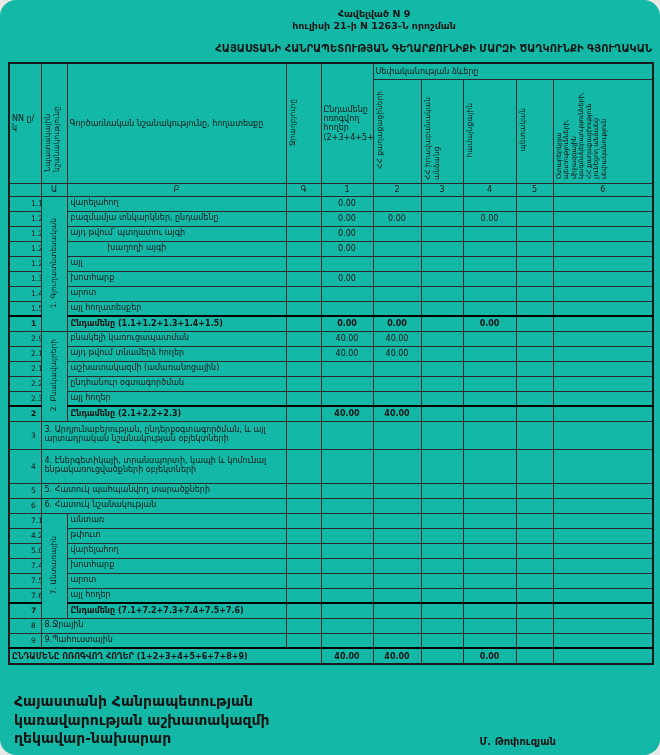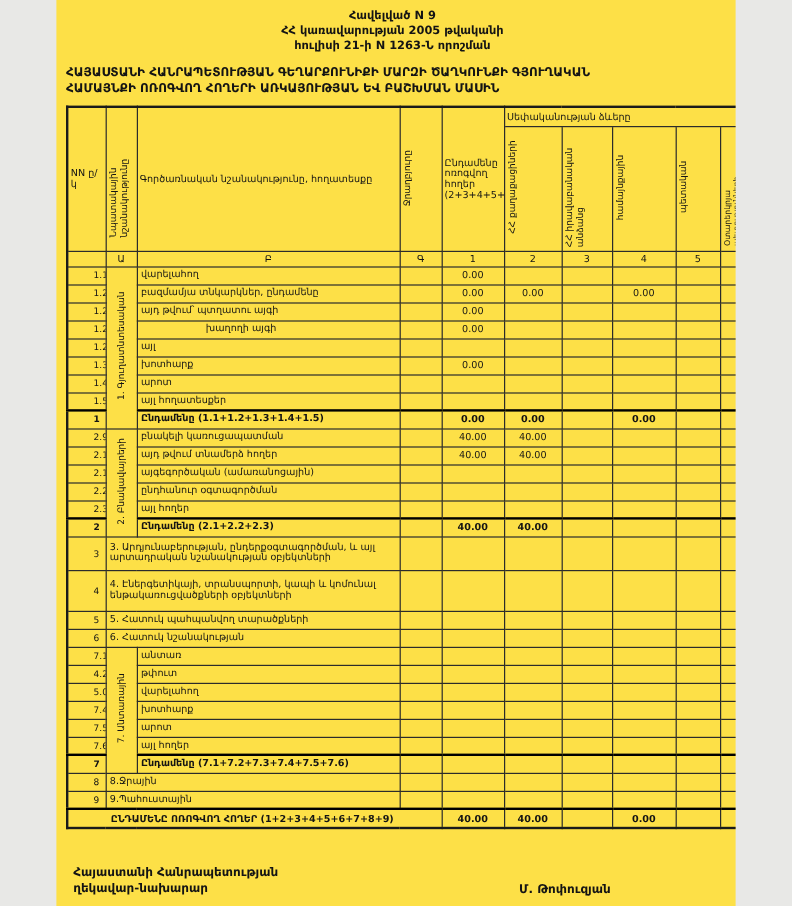--- a/index.html
+++ b/index.html
@@ -1,68 +1,66 @@
 <!DOCTYPE html>
 <html><head>
 <meta charset="utf-8">
 <style>
   * { margin:0; padding:0; box-sizing:border-box; }
   html,body { background:#e8e8e6; }
   body { font-family:"DejaVu Sans", sans-serif; color:#141414; }
   .page {
-    position:relative; width:566px; height:755px; margin:0 auto;
-    background:#fde047; padding:6px 8px 0 8px; overflow:hidden;
+    position:relative; width:660px; height:755px; margin:0 auto;
+    background:#14b8a6; padding:6px 8px 0 8px; overflow:hidden;border-radius:16px;
   }
   .doc-ref { width:320px; margin:2px 118px 0 auto; text-align:center;
     font-weight:bold; font-size:9.5px; line-height:1.3; }
-  .doc-title { margin-top:9px; text-align:left; font-weight:bold;
+  .doc-title { margin-top:9px; text-align:right; font-weight:bold;
     font-size:10px; line-height:1.35; }
   table.main { border-collapse:collapse; width:644px; margin-top:7px;
     table-layout:fixed; border:2px solid #1a1a1a; }
   th, td { border:1px solid #2b2b2b; padding:0 2px; overflow:hidden;
     font-size:8px; vertical-align:middle; }
   thead th { font-weight:normal; text-align:left; line-height:1.15; }
   thead tr.h-top { height:16px; }
   thead tr.h-own { height:104px; }
   .th-total { font-size:8px; }
   .vt { writing-mode:vertical-rl; transform:rotate(180deg);
     display:inline-block; max-height:100px; line-height:1.15;
     font-size:7.5px; white-space:normal; }
   .vt-small { font-size:6.5px; max-height:98px; }
   tbody tr { height:15px; }
   tr.letters-row { height:13px; }
   tr.letters-row td { text-align:center; font-size:8px; }
   td.no-cell { text-align:left; padding-left:21px; font-size:7.5px; }
   td.label-cell { text-align:left; padding-left:3px; line-height:1.1; }
-  td.label-cell.indent { padding-left:57px;margin-left:46px; }
+  td.label-cell.indent { padding-left:40px;margin-left:46px; }
   td.num-cell { text-align:center; font-size:8px; }
   td.group-cell { text-align:center; }
   td.group-cell .vt { font-size:7.5px; max-height:130px; }
   tr.sum-row td { font-weight:bold; border-top:2px solid #000; }
   tr.grand-row td { font-weight:bold; border-top:2px solid #000; height:16px; }
-  td.grand-label { text-align:center; padding-right:6px; font-size:8px; }
+  td.grand-label { text-align:left; padding-right:6px; font-size:8px; }
   .footer { position:absolute; left:14px; right:14px; bottom:8px;
     display:flex; justify-content:space-between; align-items:flex-end; }
-  .footer-office { font-weight:bold; font-size:10px; line-height:1.3; }
+  .footer-office { font-weight:bold; font-size:14px; line-height:1.3; }
   .footer-sign { font-weight:bold; font-size:10px; margin-right:90px; }
 </style>
 </head>
 <body>
 
 <div class="page">
 
   <div class="doc-ref">
     <div>Հավելված N 9</div>
-    <div>ՀՀ կառավարության 2005 թվականի</div>
     <div>հուլիսի 21-ի N 1263-Ն որոշման</div>
   </div>
 
   <div class="doc-title">
     <div>ՀԱՅԱՍՏԱՆԻ ՀԱՆՐԱՊԵՏՈՒԹՅԱՆ ԳԵՂԱՐՔՈՒՆԻՔԻ ՄԱՐԶԻ ԾԱՂԿՈՒՆՔԻ ԳՅՈՒՂԱԿԱՆ</div>
-    <div>ՀԱՄԱՅՆՔԻ ՈՌՈԳՎՈՂ ՀՈՂԵՐԻ ԱՌԿԱՅՈՒԹՅԱՆ ԵՎ ԲԱՇԽՄԱՆ ՄԱՍԻՆ</div>
   </div>
 
   <table class="main">
     <colgroup>
       <col style="width:32px">
         <col style="width:26px">
         <col style="width:219px">
       <col style="width:35px">
         <col style="width:52px">
         <col style="width:48px">
@@ -233,21 +231,21 @@
           <td class="num-cell"></td>
           <td class="num-cell">40.00</td>
           <td class="num-cell">40.00</td>
           <td class="num-cell"></td>
           <td class="num-cell"></td>
           <td class="num-cell"></td>
           <td class="num-cell"></td>
         </tr>
         <tr class="data-row">
           <td class="no-cell">2.1.2</td>
-          <td class="label-cell">այգեգործական (ամառանոցային)</td>
+          <td class="label-cell">աշխատակազմի (ամառանոցային)</td>
           <td class="num-cell"></td>
           <td class="num-cell"></td>
           <td class="num-cell"></td>
           <td class="num-cell"></td>
           <td class="num-cell"></td>
           <td class="num-cell"></td>
           <td class="num-cell"></td>
         </tr>
         <tr class="data-row">
           <td class="no-cell">2.2</td>
@@ -434,18 +432,19 @@
           <td class="num-cell">0.00</td>
           <td class="num-cell"></td>
           <td class="num-cell"></td>
         </tr>
       </tbody>
   </table>
 
   <div class="footer">
     <div class="footer-office">
       <div>Հայաստանի Հանրապետության</div>
+      <div>կառավարության աշխատակազմի</div>
       <div>ղեկավար-նախարար</div>
     </div>
     <div class="footer-sign">Մ. Թոփուզյան</div>
   </div>
 
 </div>
 
 </body></html>

